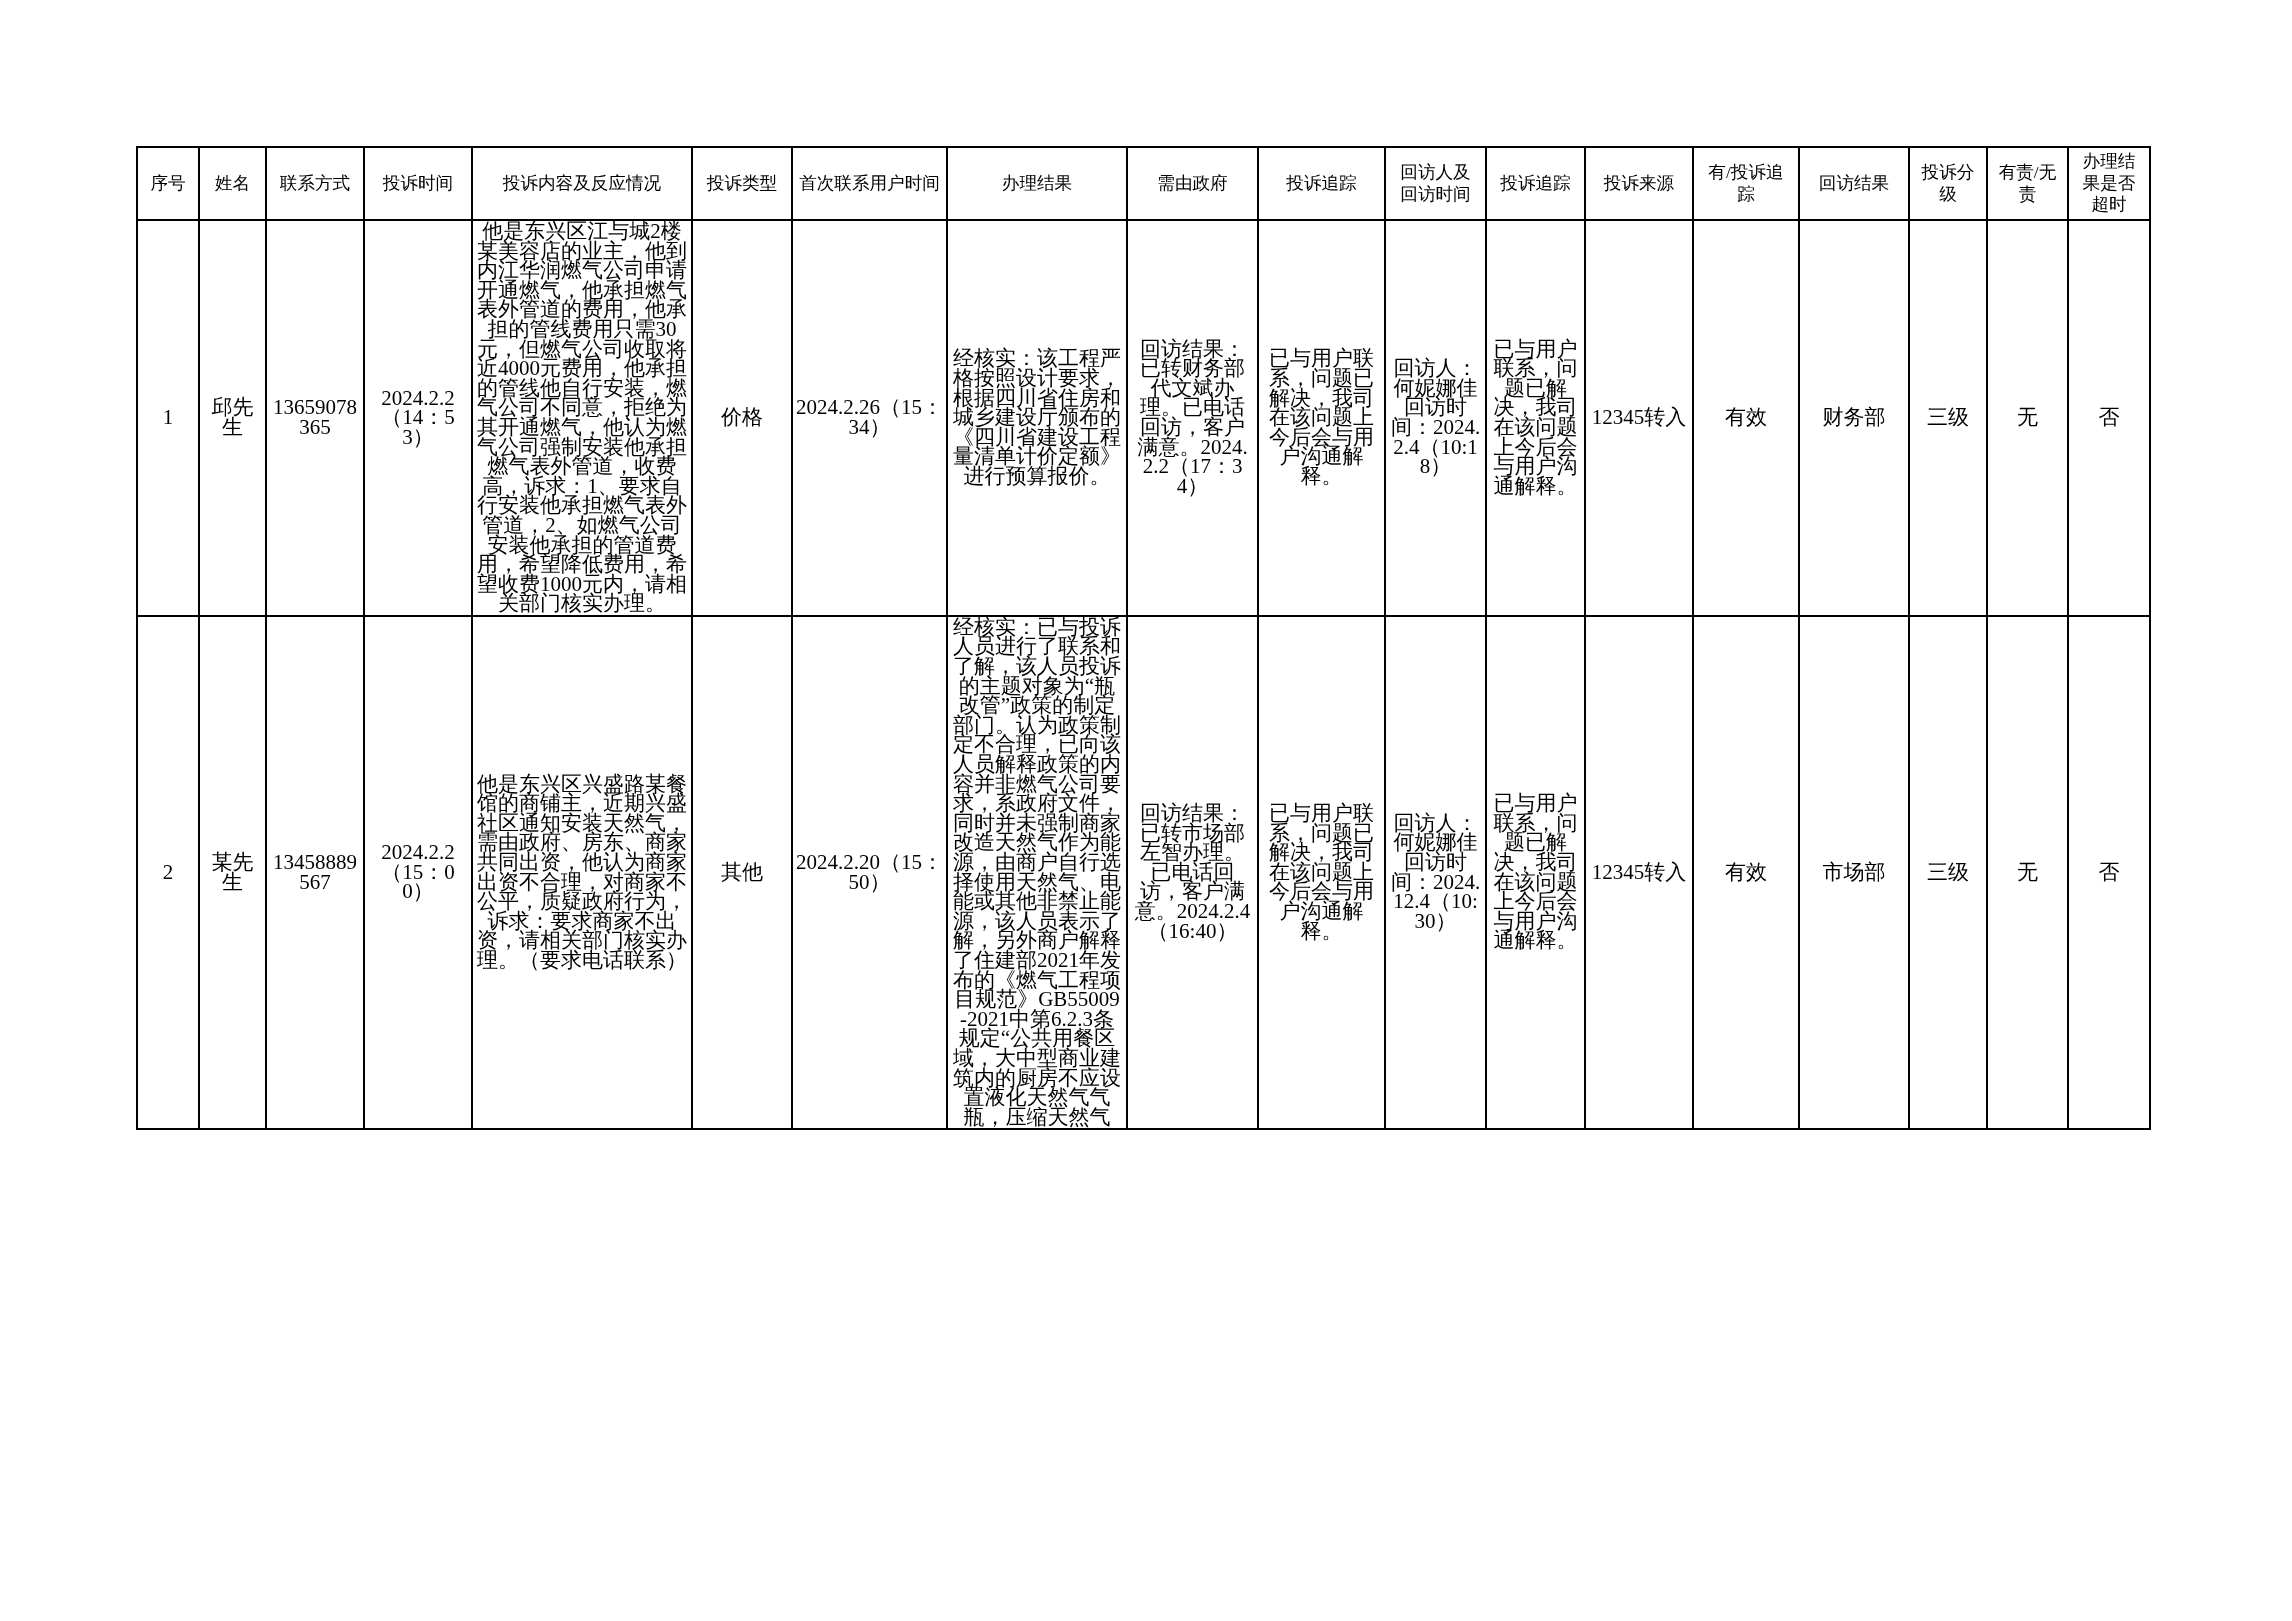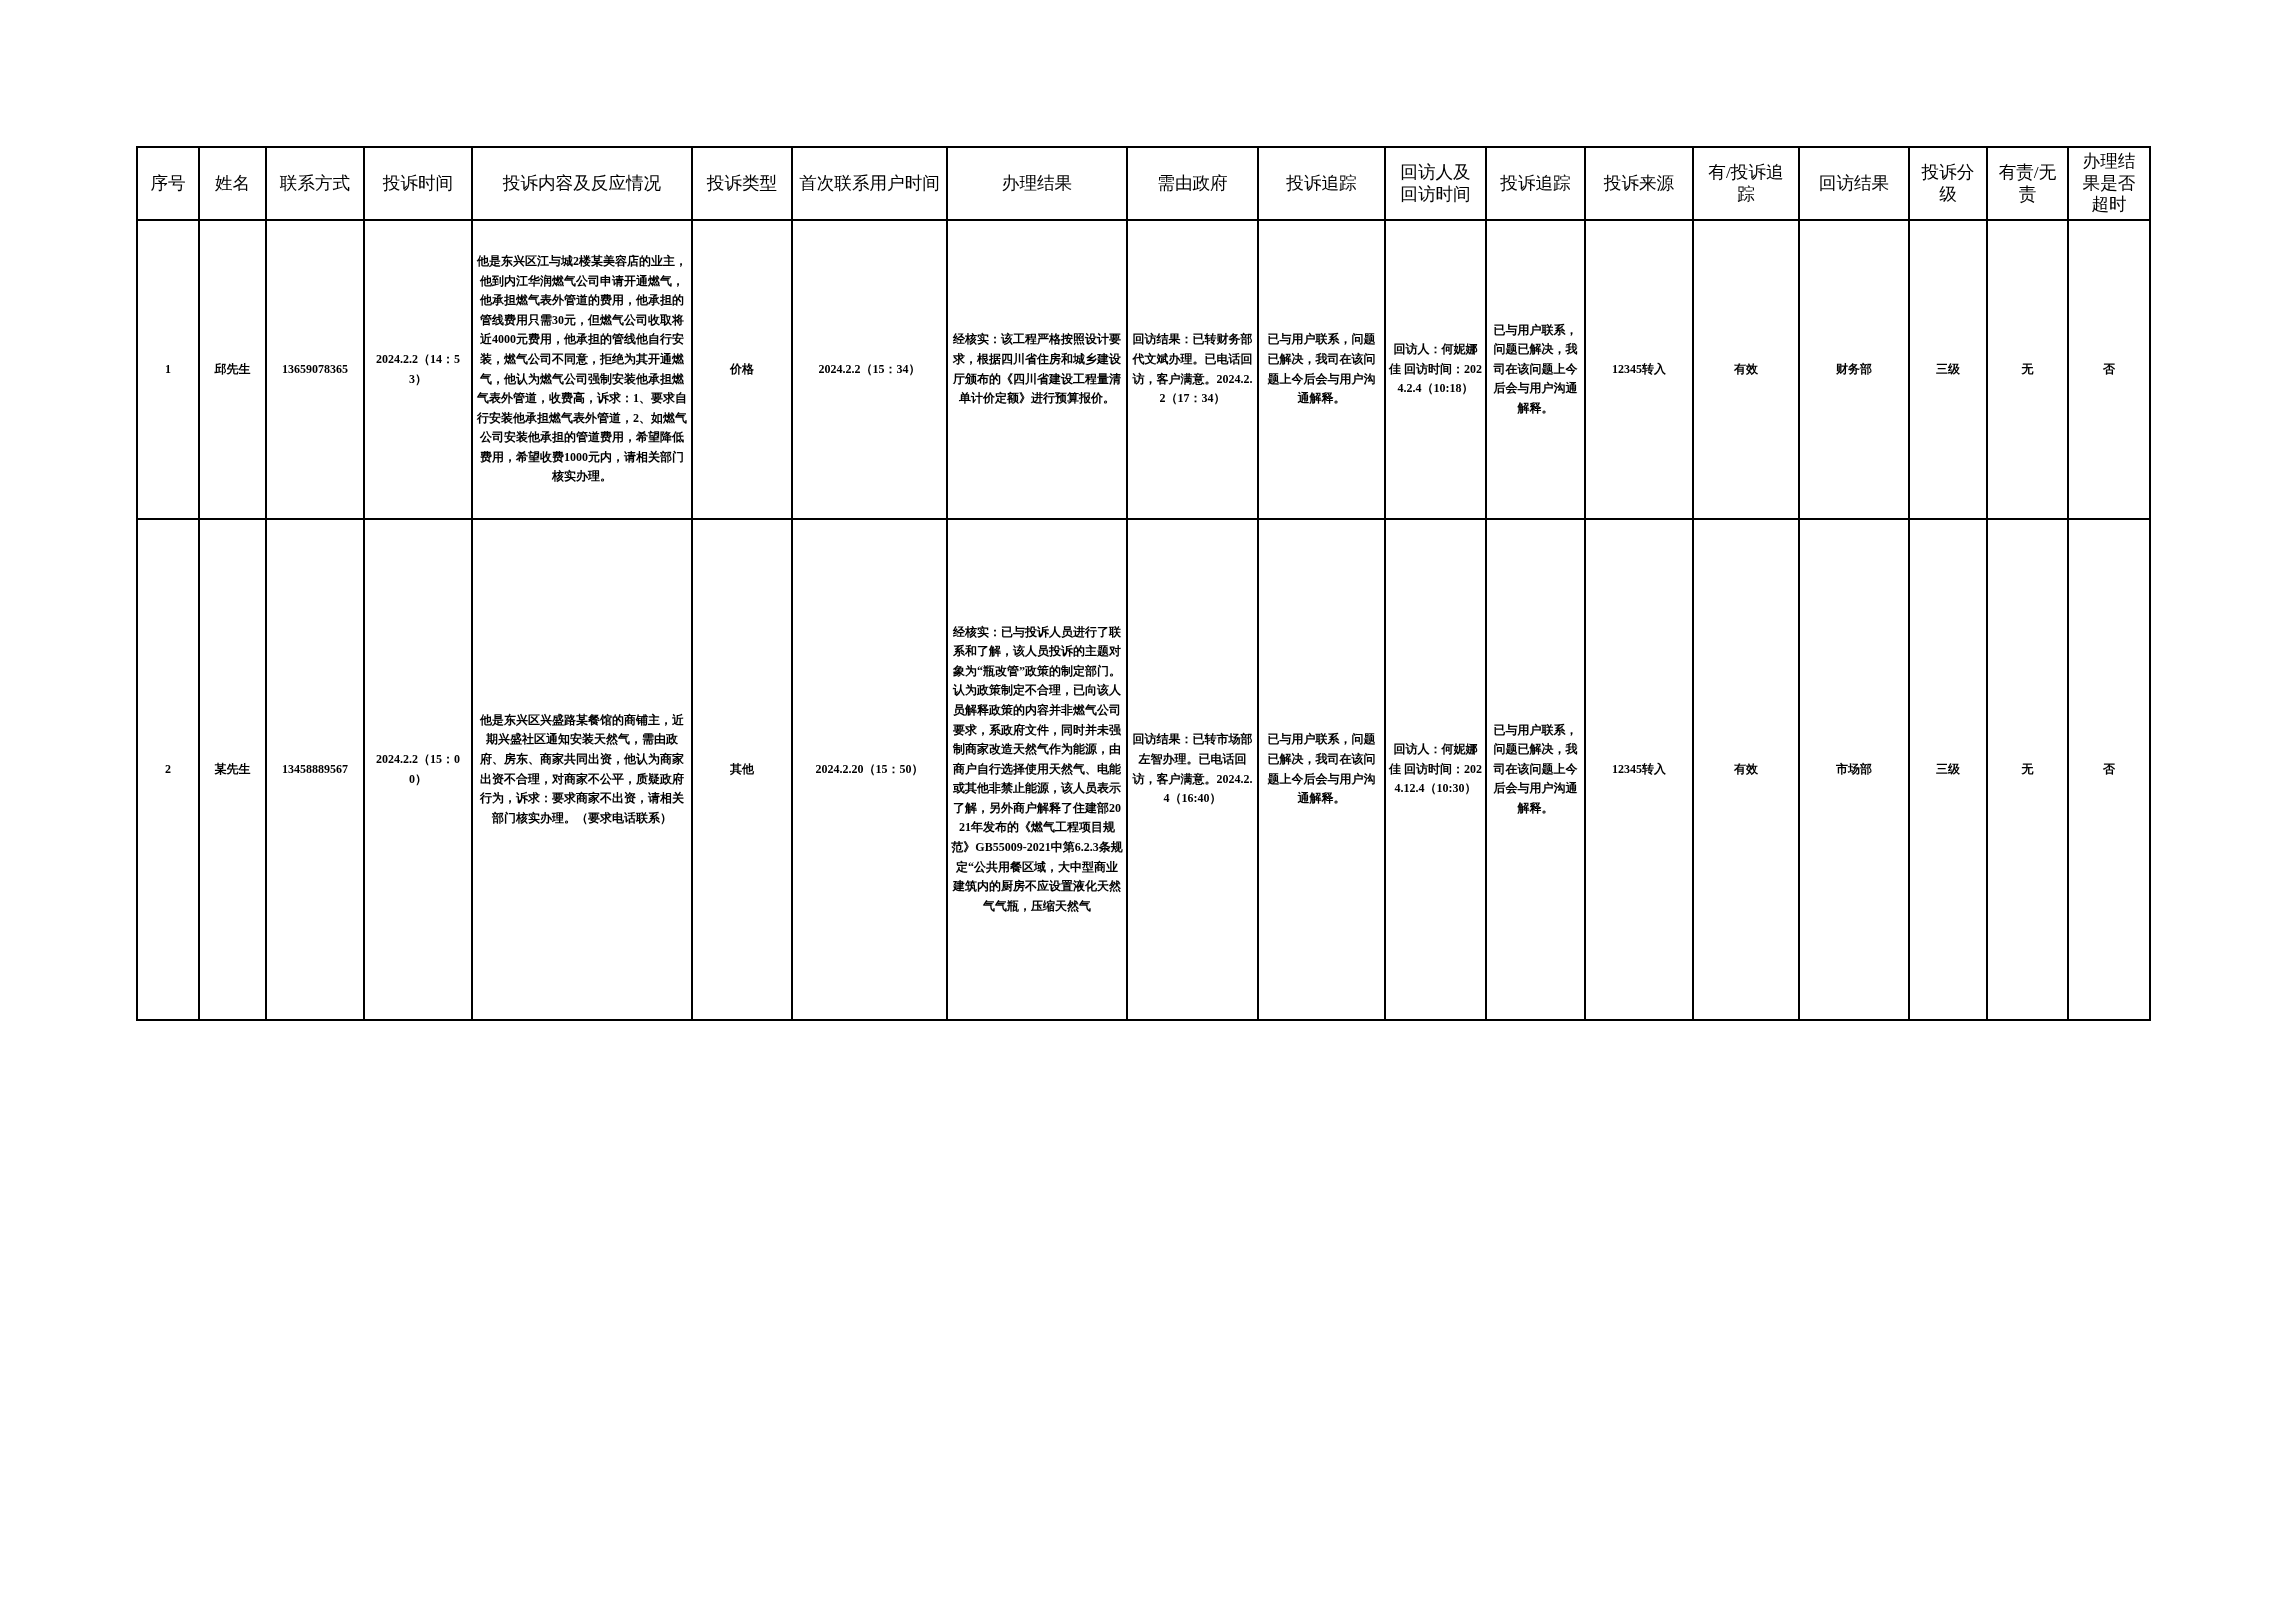--- a/index.html
+++ b/index.html
@@ -13,21 +13,21 @@
     border-collapse:collapse;table-layout:fixed;
     border:2.9px solid #000;
   }
   th,td{
     border:2px solid #000;
     text-align:center;vertical-align:middle;
     overflow:hidden;word-break:break-all;
     font-weight:normal;
   }
   th{font-size:17.6px;line-height:21.6px;padding:1px 5.9px;}
-  td{font-size:12px;line-height:19.6px;padding:1px 2.9px;font-weight:bold;}
+  td{font-size:21px;line-height:19.6px;padding:1px 2.9px;}
   thead tr{height:73px;}
   tbody tr.row0{height:299px;}
   tbody tr.row1{height:501px;}
 </style>
 </head>
 <body>
 
 <div class="table-wrap">
   <table class="complaint-table">
     <colgroup>
@@ -73,21 +73,21 @@
         </tr>
     </thead>
     <tbody id="body-rows">
         <tr class="row0">
           <td>1</td>
           <td>邱先生</td>
           <td>13659078365</td>
           <td>2024.2.2（14：53）</td>
           <td>他是东兴区江与城2楼某美容店的业主，他到内江华润燃气公司申请开通燃气，他承担燃气表外管道的费用，他承担的管线费用只需30元，但燃气公司收取将近4000元费用，他承担的管线他自行安装，燃气公司不同意，拒绝为其开通燃气，他认为燃气公司强制安装他承担燃气表外管道，收费高，诉求：1、要求自行安装他承担燃气表外管道，2、如燃气公司安装他承担的管道费用，希望降低费用，希望收费1000元内，请相关部门核实办理。</td>
           <td>价格</td>
-          <td>2024.2.2（15：34）</td>
+          <td>2024.2.26（15：34）</td>
           <td>经核实：该工程严格按照设计要求，根据四川省住房和城乡建设厅颁布的《四川省建设工程量清单计价定额》进行预算报价。</td>
           <td>回访结果：已转财务部代文斌办理。已电话回访，客户满意。2024.2.2（17：34）</td>
           <td>已与用户联系，问题已解决，我司在该问题上今后会与用户沟通解释。</td>
           <td>回访人：何妮娜佳 回访时间：2024.2.4（10:18）</td>
           <td>已与用户联系，问题已解决，我司在该问题上今后会与用户沟通解释。</td>
           <td>12345转入</td>
           <td>有效</td>
           <td>财务部</td>
           <td>三级</td>
           <td>无</td>

